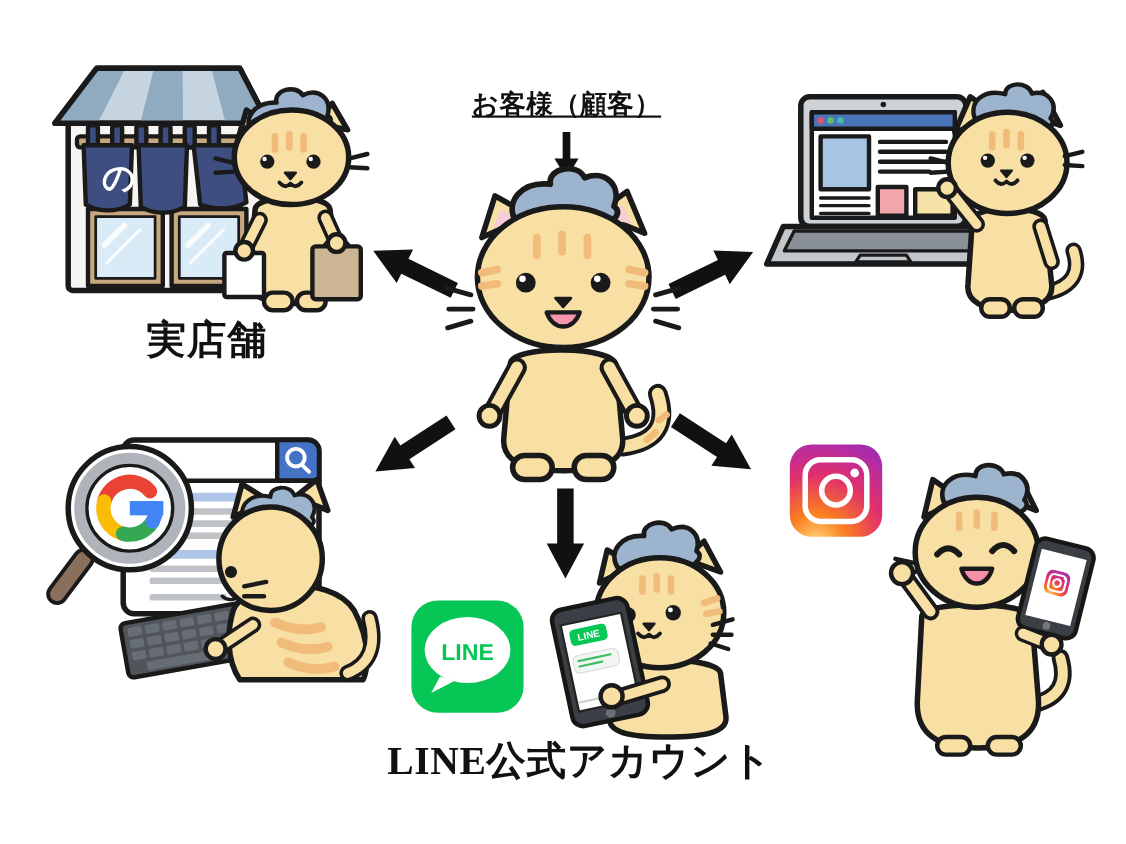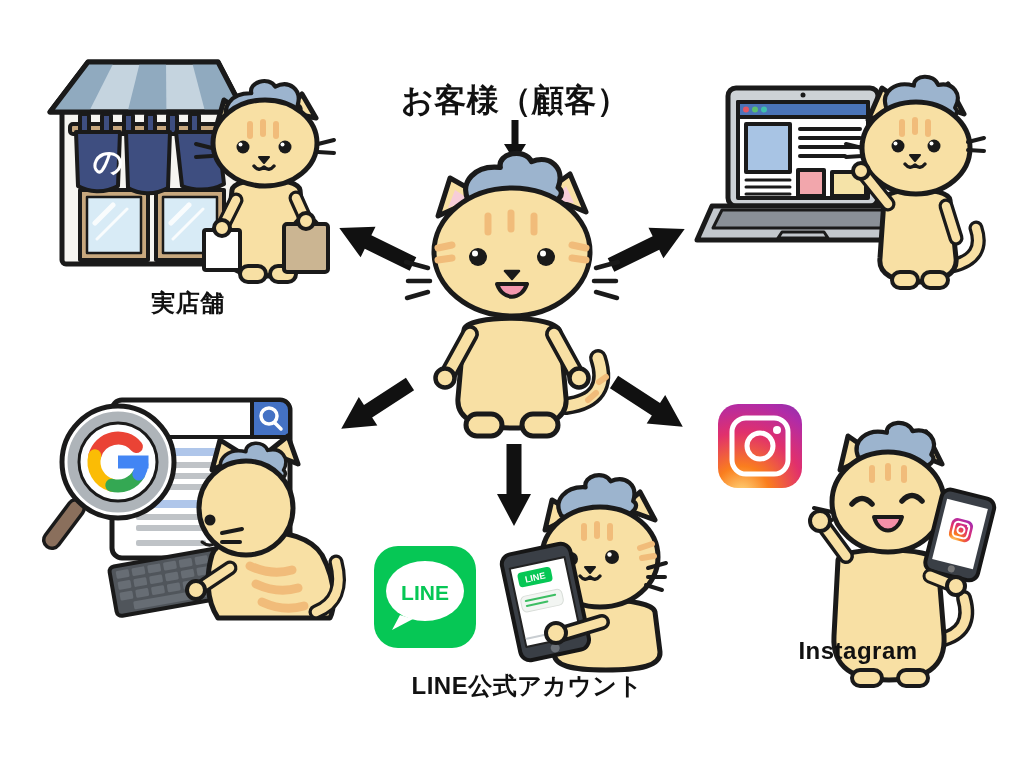--- a/index.html
+++ b/index.html
@@ -1,22 +1,22 @@
 <!DOCTYPE html>
 <html><head>
 <meta charset="utf-8">
 <style>
   html,body{margin:0;padding:0;background:#fff;}
   #stage{position:relative;width:1024px;height:767px;background:#fff;overflow:hidden;
          font-family:"Liberation Sans","DejaVu Sans",sans-serif;}
   #stage svg{position:absolute;left:0;top:0;}
   .lbl{position:absolute;transform:translateX(-50%);white-space:nowrap;
        font-weight:700;color:#111;line-height:1;letter-spacing:0.5px;}
-  .lbl.title{font-size:32px;}
-  .lbl.node{font-size:24px;}
+  .lbl.title{font-size:24px;text-decoration:underline;}
+  .lbl.node{font-size:36px;font-family:Liberation Serif, serif;}
 </style>
 </head>
 <body>
 
 <div id="stage">
 
 <svg width="1024" height="767" viewBox="0 0 1024 767">
 <defs>
   <radialGradient id="ig" cx="0.28" cy="1.08" r="1.35">
     <stop offset="0" stop-color="#FFDC80"></stop>
@@ -408,15 +408,14 @@
     <line x1="596" y1="268" x2="618" y2="262"></line>
           <line x1="594" y1="281" x2="616" y2="281"></line>
           <line x1="596" y1="292" x2="617" y2="298"></line>
   </g>
 </g>
 </svg>
 
 <div class="lbl title" style="left:515px;top:84px;">お客様（顧客）</div>
 <div class="lbl node" style="left:188px;top:291px;">実店舗</div>
 <div class="lbl node" style="left:527px;top:674px;text-align:right;">LINE公式アカウント</div>
-<div class="lbl node" style="left:858px;top:639px;">Instagram</div>
 
 </div>
 
 </body></html>

